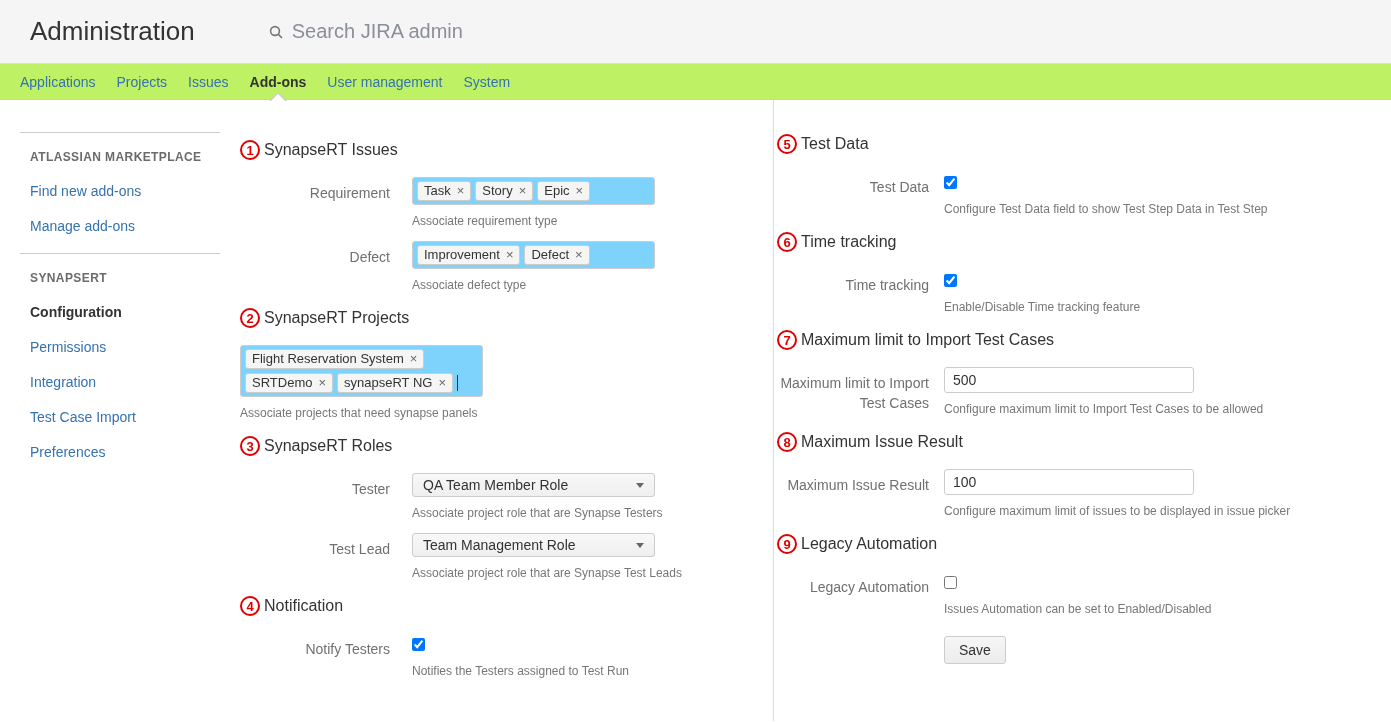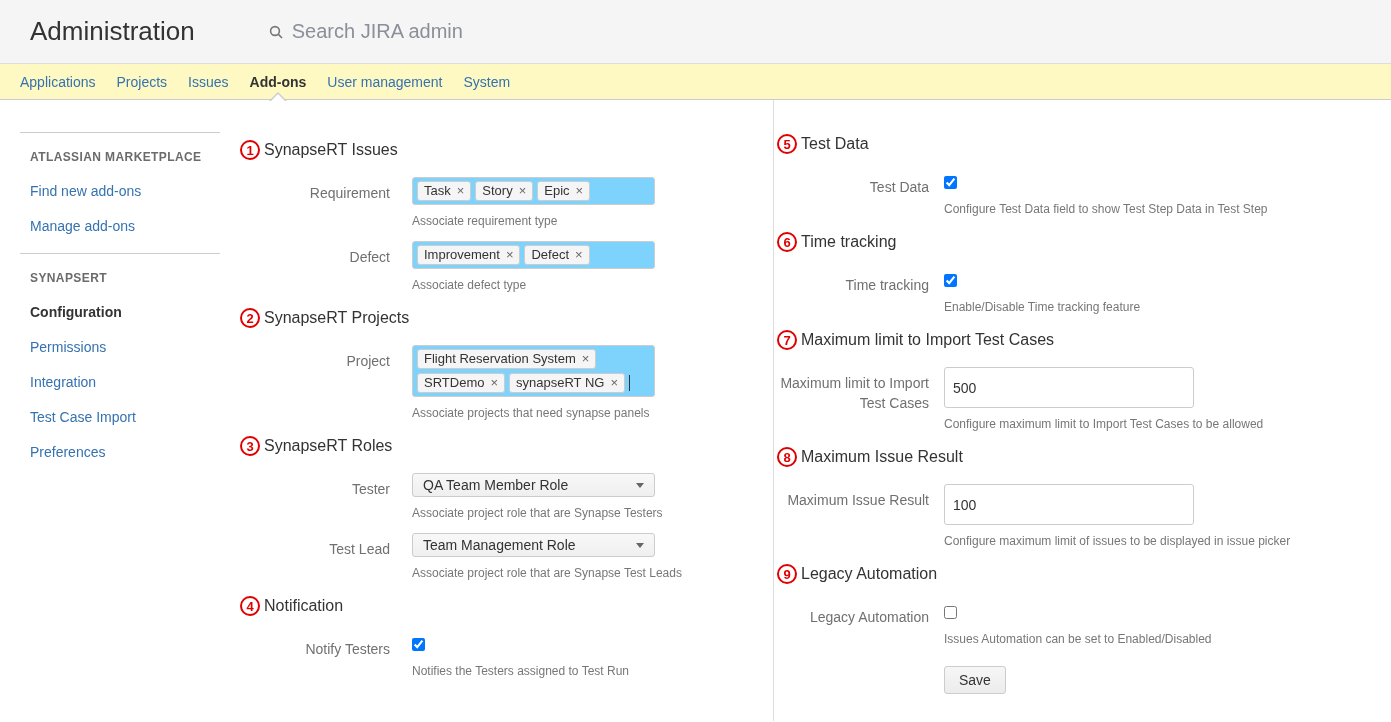--- a/index.html
+++ b/index.html
@@ -18,21 +18,21 @@
   .admin-search { display:flex; align-items:center; margin-left:30px; gap:7px; }
   .admin-search svg { display:block; }
   .search-input {
     border:none; background:transparent; outline:none;
     font-size:20px; color:#333; width:220px;
     font-family:"Liberation Sans", sans-serif;
   }
   .search-input::placeholder { color:#8a8f99; }
   
   .admin-nav {
-    height:36px; background:#fef9c3; border-bottom:1px solid #ccc;
+    height:36px; background:#bef264; border-bottom:1px solid #ccc;
     display:flex; align-items:center; padding-left:20px; gap:21px;
     position:relative;
   }
   .admin-nav a { font-size:14px; color:#3572b0; text-decoration:none; position:relative; }
   .admin-nav a.active { color:#333; font-weight:bold; }
   .admin-nav a.active::before {
     content:""; position:absolute; left:50%; transform:translateX(-50%);
     bottom:-11px; border-left:9px solid transparent; border-right:9px solid transparent;
     border-bottom:9px solid #ccc; z-index:2;
   }
@@ -89,21 +89,21 @@
     background:linear-gradient(#f8f8f8,#efefef);
     display:flex; align-items:center; justify-content:space-between;
     padding:0 10px; font-size:14px; color:#333; cursor:pointer;
     font-family:"Liberation Sans", sans-serif;
   }
   .arrow-down {
     width:0; height:0; border-left:4px solid transparent; border-right:4px solid transparent;
     border-top:5px solid #666;
   }
   .text-input {
-    width:250px; height:41px; border:1px solid #ccc; border-radius:3px;
+    width:250px; height:26px; border:1px solid #ccc; border-radius:3px;
     padding:0 8px; font-size:14px; color:#333;
     font-family:"Liberation Sans", sans-serif;
   }
   .checkbox { margin:5px 0 0 0; }
   .save-btn {
     margin-top:20px; padding:5px 14px; font-size:14px; color:#333;
     background:linear-gradient(#f6f6f6,#ececec); border:1px solid #ccc; border-radius:3px;
     cursor:pointer; font-family:"Liberation Sans", sans-serif;
   }
 </style>
@@ -198,21 +198,20 @@
           </div>
         </div>
       </div>
 
       <div class="section">
         <div class="section-heading">
           <span class="num-circle">2</span>
           <h2 class="section-title">SynapseRT Projects</h2>
         </div>
         <div class="field">
-          <div class="field-label">Project</div>
           <div class="field-body">
             <div class="tag-box">
               <span class="tag">
                   <span>Flight Reservation System</span>
                   <span class="x">×</span>
                 </span>
               <span class="tag">
                   <span>SRTDemo</span>
                   <span class="x">×</span>
                 </span>

